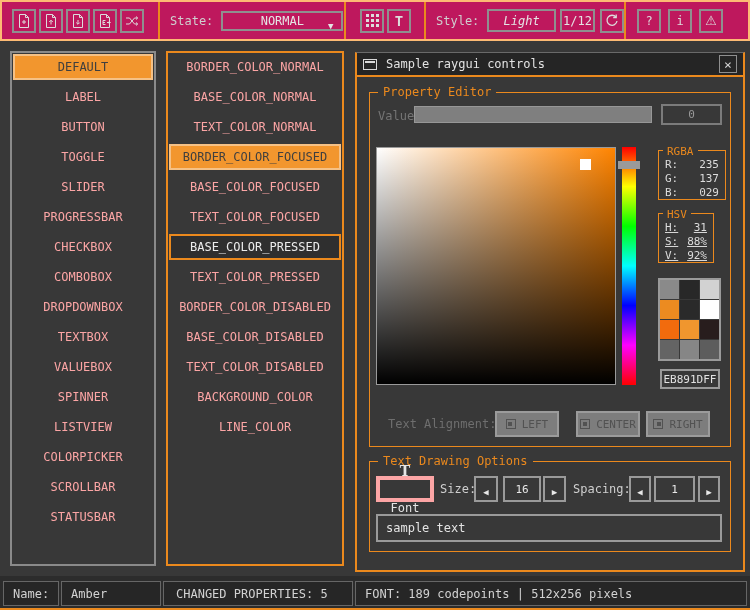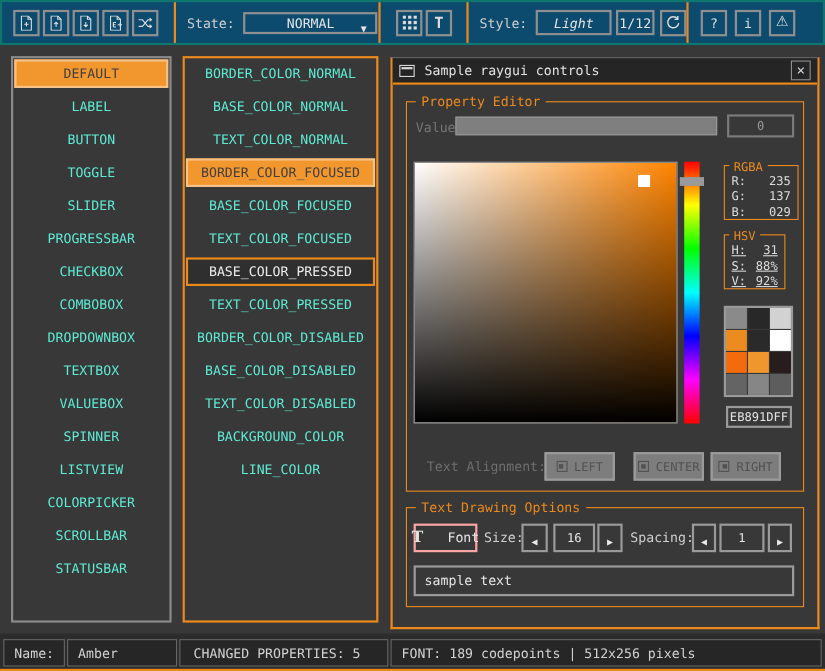--- a/index.html
+++ b/index.html
@@ -1,21 +1,21 @@
 <!DOCTYPE html>
 <html><head>
 <meta charset="utf-8">
 <style>
   * { box-sizing: border-box; margin: 0; padding: 0; }
   body { background:#1b1b1b; font-family:"DejaVu Sans Mono", monospace; }
   .app { position:relative; width:750px; height:610px; background:#383838; overflow:hidden; color:#d6d6d6; }
 
   
   .toolbar { position:absolute; left:0; top:0; width:750px; height:41px;
-             background:#0c4a6e; border:2px solid #0f766e; display:flex; }
+             background:#be185d; border:2px solid #fdba74; display:flex; }
   .tb-sec { height:100%; display:flex; align-items:center; border-right:2px solid #eb891d; }
   .tb-sec:last-child { border-right:none; }
   .sec-files { width:158px; padding-left:10px; gap:3px; }
   .sec-state { width:186px; padding-left:10px; }
   .sec-view  { width:80px;  padding-left:14px; gap:3px; }
   .sec-style { width:200px; padding-left:10px; }
   .sec-help  { flex:1; padding-left:11px; gap:7px; }
   .icon-btn { width:24px; height:24px; border:2px solid #8f8f8f; display:flex;
               align-items:center; justify-content:center; color:#dcdcdc; flex:none;
               font-size:12px; background:transparent; }
@@ -32,21 +32,21 @@
   .glyph-q::before { content:"?"; font-size:12px; }
   .glyph-i::before { content:"i"; font-size:12px; }
   .glyph-w::before { content:"\26A0"; font-family:"DejaVu Sans", sans-serif; font-size:13px; }
   .glyph-T::before { content:"T"; font-size:14px; font-weight:bold; }
 
   
   .panel { position:absolute; top:51px; height:515px; padding:1px; background:#383838; }
   .controls-panel { left:10px; width:146px; border:2px solid #8a8a8a; }
   .props-panel    { left:166px; width:178px; border:2px solid #eb891d; }
   .list-item { height:26px; margin-bottom:4px; display:flex; align-items:center;
-               justify-content:center; font-size:12px; color:#5eead4;
+               justify-content:center; font-size:12px; color:#fca5a5;
                border:2px solid transparent; }
   .list-item.selected { background:#f2962e; border-color:#f5c186; color:#3f3f3f; }
   .list-item.focused  { border-color:#eb891d; color:#ececec; background:#2f2f2f; }
 
   
   .window { position:absolute; left:355px; top:52px; width:390px; height:520px;
             border:2px solid #eb891d; border-top:1px solid #6a6a6a; background:#383838; }
   .titlebar { height:24px; background:#252525; border-bottom:2px solid #eb891d;
               display:flex; align-items:center; padding:0 6px; }
   .win-icon { position:relative; width:14px; height:11px; border:1px solid #d8d8d8; flex:none; }
@@ -100,22 +100,22 @@
   .align-label { position:absolute; left:18px; top:324px; font-size:12px; color:#6e6e6e; }
   .align-btn { position:absolute; top:318px; width:64px; height:26px; background:#7d7d7d;
                border:2px solid #9b9b9b; color:#525252; font-size:11px;
                display:flex; align-items:center; justify-content:center; }
   .al-left { left:125px; } .al-center { left:206px; } .al-right { left:276px; }
   .al-ic { position:relative; width:10px; height:10px; border:1px solid #525252; margin-right:6px; flex:none; }
   .al-dot { position:absolute; width:4px; height:4px; background:#525252; top:2px; }
   .al-dot.dl { left:1px; } .al-dot.dc { left:2px; } .al-dot.dr { right:1px; }
 
   .font-btn { position:absolute; left:6px; top:14px; width:58px; height:26px;
-              border:2px solid #fca5a5; display:flex; align-items:center;
-              justify-content:center; gap:22px; font-size:12px; color:#e4e4e4; }
+              border:4px solid #fca5a5; display:flex; align-items:center;
+              justify-content:center; gap:22px; font-size:12px; color:#e4e4e4;flex-direction:column; }
   .serif-T::before { content:"T"; font-family:"DejaVu Serif", serif; font-weight:bold; font-size:14px; }
   .opt-label { position:absolute; top:20px; font-size:12px; color:#cfcfcf; }
   .lbl-size { left:70px; } .lbl-spacing { left:203px; }
   .spin-btn { position:absolute; top:14px; width:24px; height:26px; border:2px solid #9a9a9a;
               display:flex; align-items:center; justify-content:center; color:#e8e8e8; }
   .arr-l::before { content:"\25C0"; font-size:9px; }
   .arr-r::before { content:"\25B6"; font-size:9px; }
   .sb1 { left:104px; } .sb2 { left:173px; width:23px; } .sb3 { left:259px; width:22px; } .sb4 { left:328px; width:22px; }
   .spin-val { position:absolute; top:14px; height:26px; border:2px solid #9a9a9a;
               display:flex; align-items:center; justify-content:center; font-size:11px; color:#e8e8e8; }

